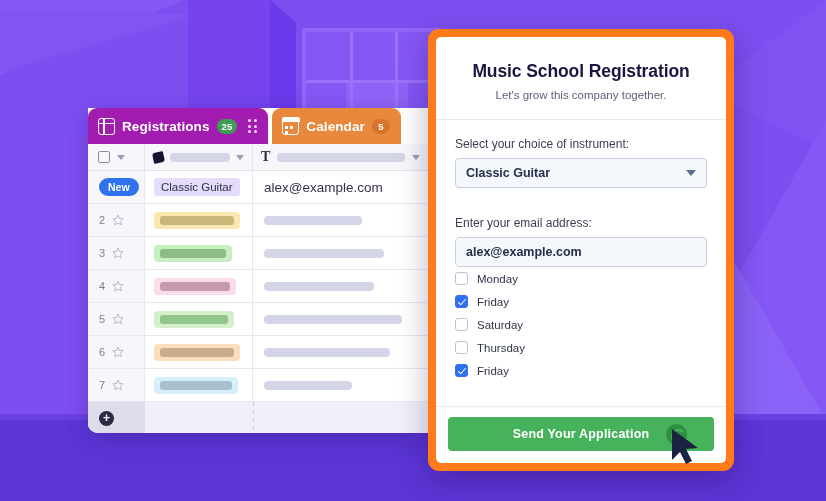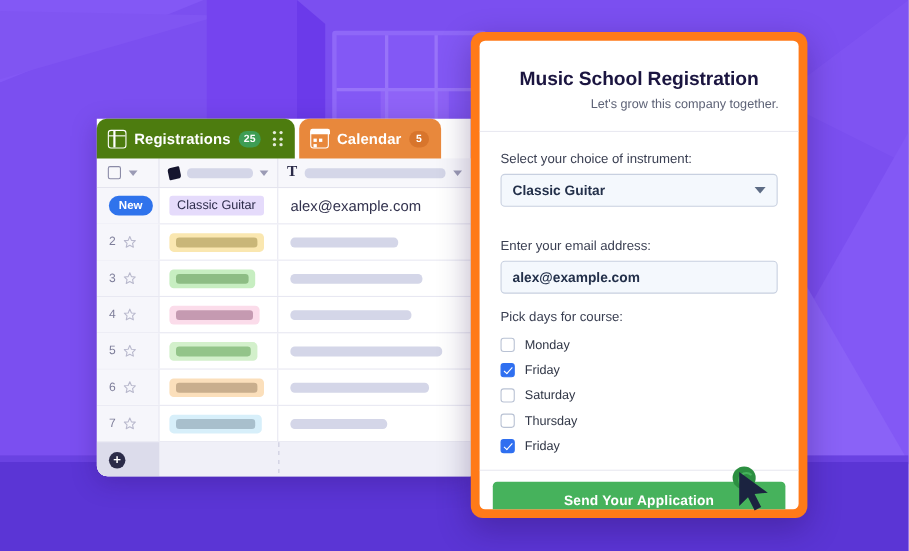--- a/index.html
+++ b/index.html
@@ -97,21 +97,21 @@
     position: absolute; left: 88px; top: 108px; width: 340px; height: 36px;
     display: flex; gap: 4px; z-index: 6;
   }
   .tab {
     display: flex; align-items: center; gap: 7px;
     height: 36px; padding: 0 11px 0 10px;
     border-top-left-radius: 9px; border-top-right-radius: 9px;
     color: #ffffff; font-size: 13.5px; font-weight: 700;
     letter-spacing: .1px;
   }
-  .tab-green { background: #4d7c0f; }
+  .tab-green { background: #a21caf; }
   .tab-orange { background: #e8883c; }
   .tab-badge {
     display: inline-flex; align-items: center; justify-content: center;
     min-width: 18px; height: 15px; padding: 0 5px;
     border-radius: 9px; font-size: 9.5px; font-weight: 700;
     color: #ffffff;
   }
   .tab-green .tab-badge { background: #3e9d54; }
   .tab-orange .tab-badge { background: #d8752c; }
   .tab-grip {
@@ -200,21 +200,21 @@
     position: absolute; left: 428px; top: 29px; width: 306px; height: 442px;
     background: #ff7a18; border-radius: 11px; padding: 8px;
     box-shadow: 0 10px 30px rgba(30, 5, 70, .3);
   }
   .modal-inner {
     width: 100%; height: 100%; background: #ffffff; border-radius: 5px;
     display: flex; flex-direction: column; overflow: hidden;
   }
   .modal-head { padding: 24px 18px 18px; text-align: center; border-bottom: 1px solid #e9e9f1; }
   .modal-title { font-size: 17.5px; font-weight: 700; color: #1b1540; letter-spacing: -.1px; }
-  .modal-sub { font-size: 11.5px; color: #5d6276; margin-top: 7px; text-align: right; }
+  .modal-sub { font-size: 11.5px; color: #5d6276; margin-top: 7px; }
   .modal-body { flex: 1; padding: 17px 19px 10px; }
   .field-label { font-size: 12px; font-weight: 400; color: #3a3f52; margin-bottom: 7px; }
   .select-box {
     height: 30px; border: 1px solid #c8d0e0; border-radius: 4px; background: #f4f8fd;
     display: flex; align-items: center; padding: 0 10px;
     font-size: 12.5px; font-weight: 600; color: #23304a;
   }
   .select-box .sel-caret {
     margin-left: auto; width: 0; height: 0;
     border-left: 5px solid transparent; border-right: 5px solid transparent;
@@ -471,21 +471,20 @@
         <div class="select-box">
           <span>Classic Guitar</span>
           <span class="sel-caret"></span>
         </div>
 
         <div class="field-label mt16">Enter your email address:</div>
         <div class="input-box">
           <span placeholder="alex@example.com">alex@example.com</span>
         </div>
 
-        <div class="field-label mt14">Pick days for course:</div>
 
         <div class="check-row">
           <span class="cbox"></span>
           <span class="check-label">Monday</span>
         </div>
         <div class="check-row">
           <span class="cbox on"></span>
           <span class="check-label">Friday</span>
         </div>
         <div class="check-row">

